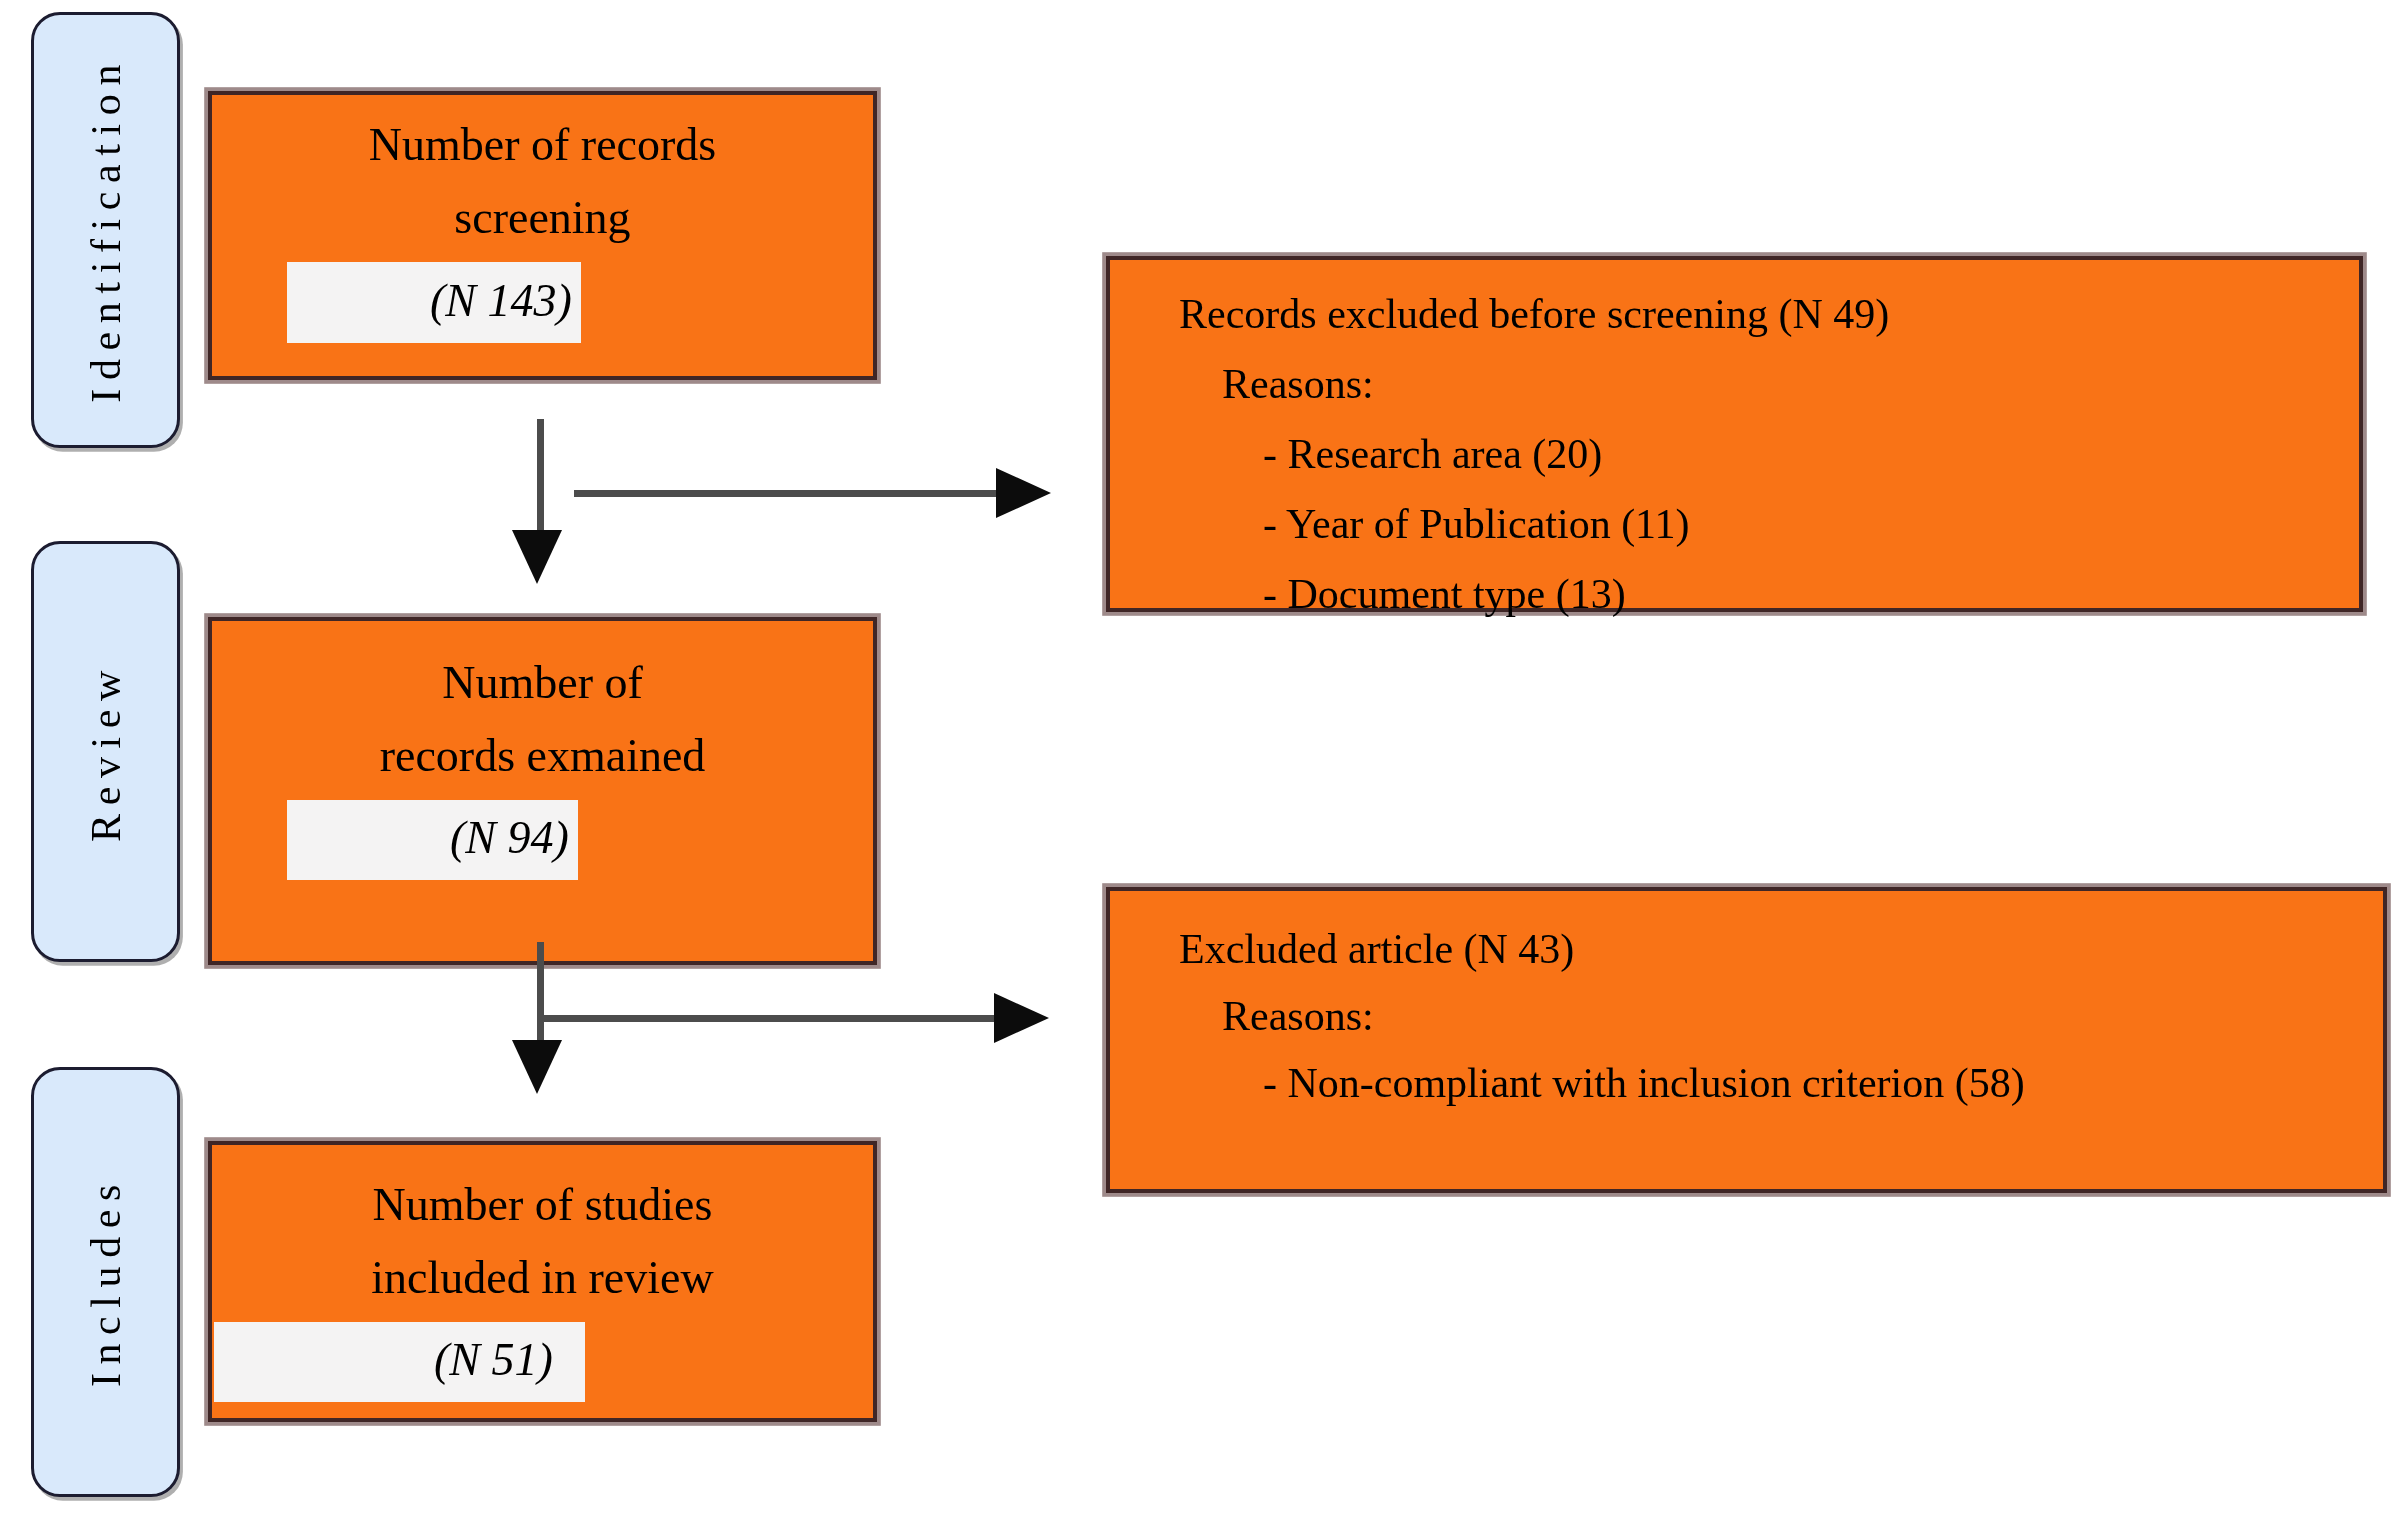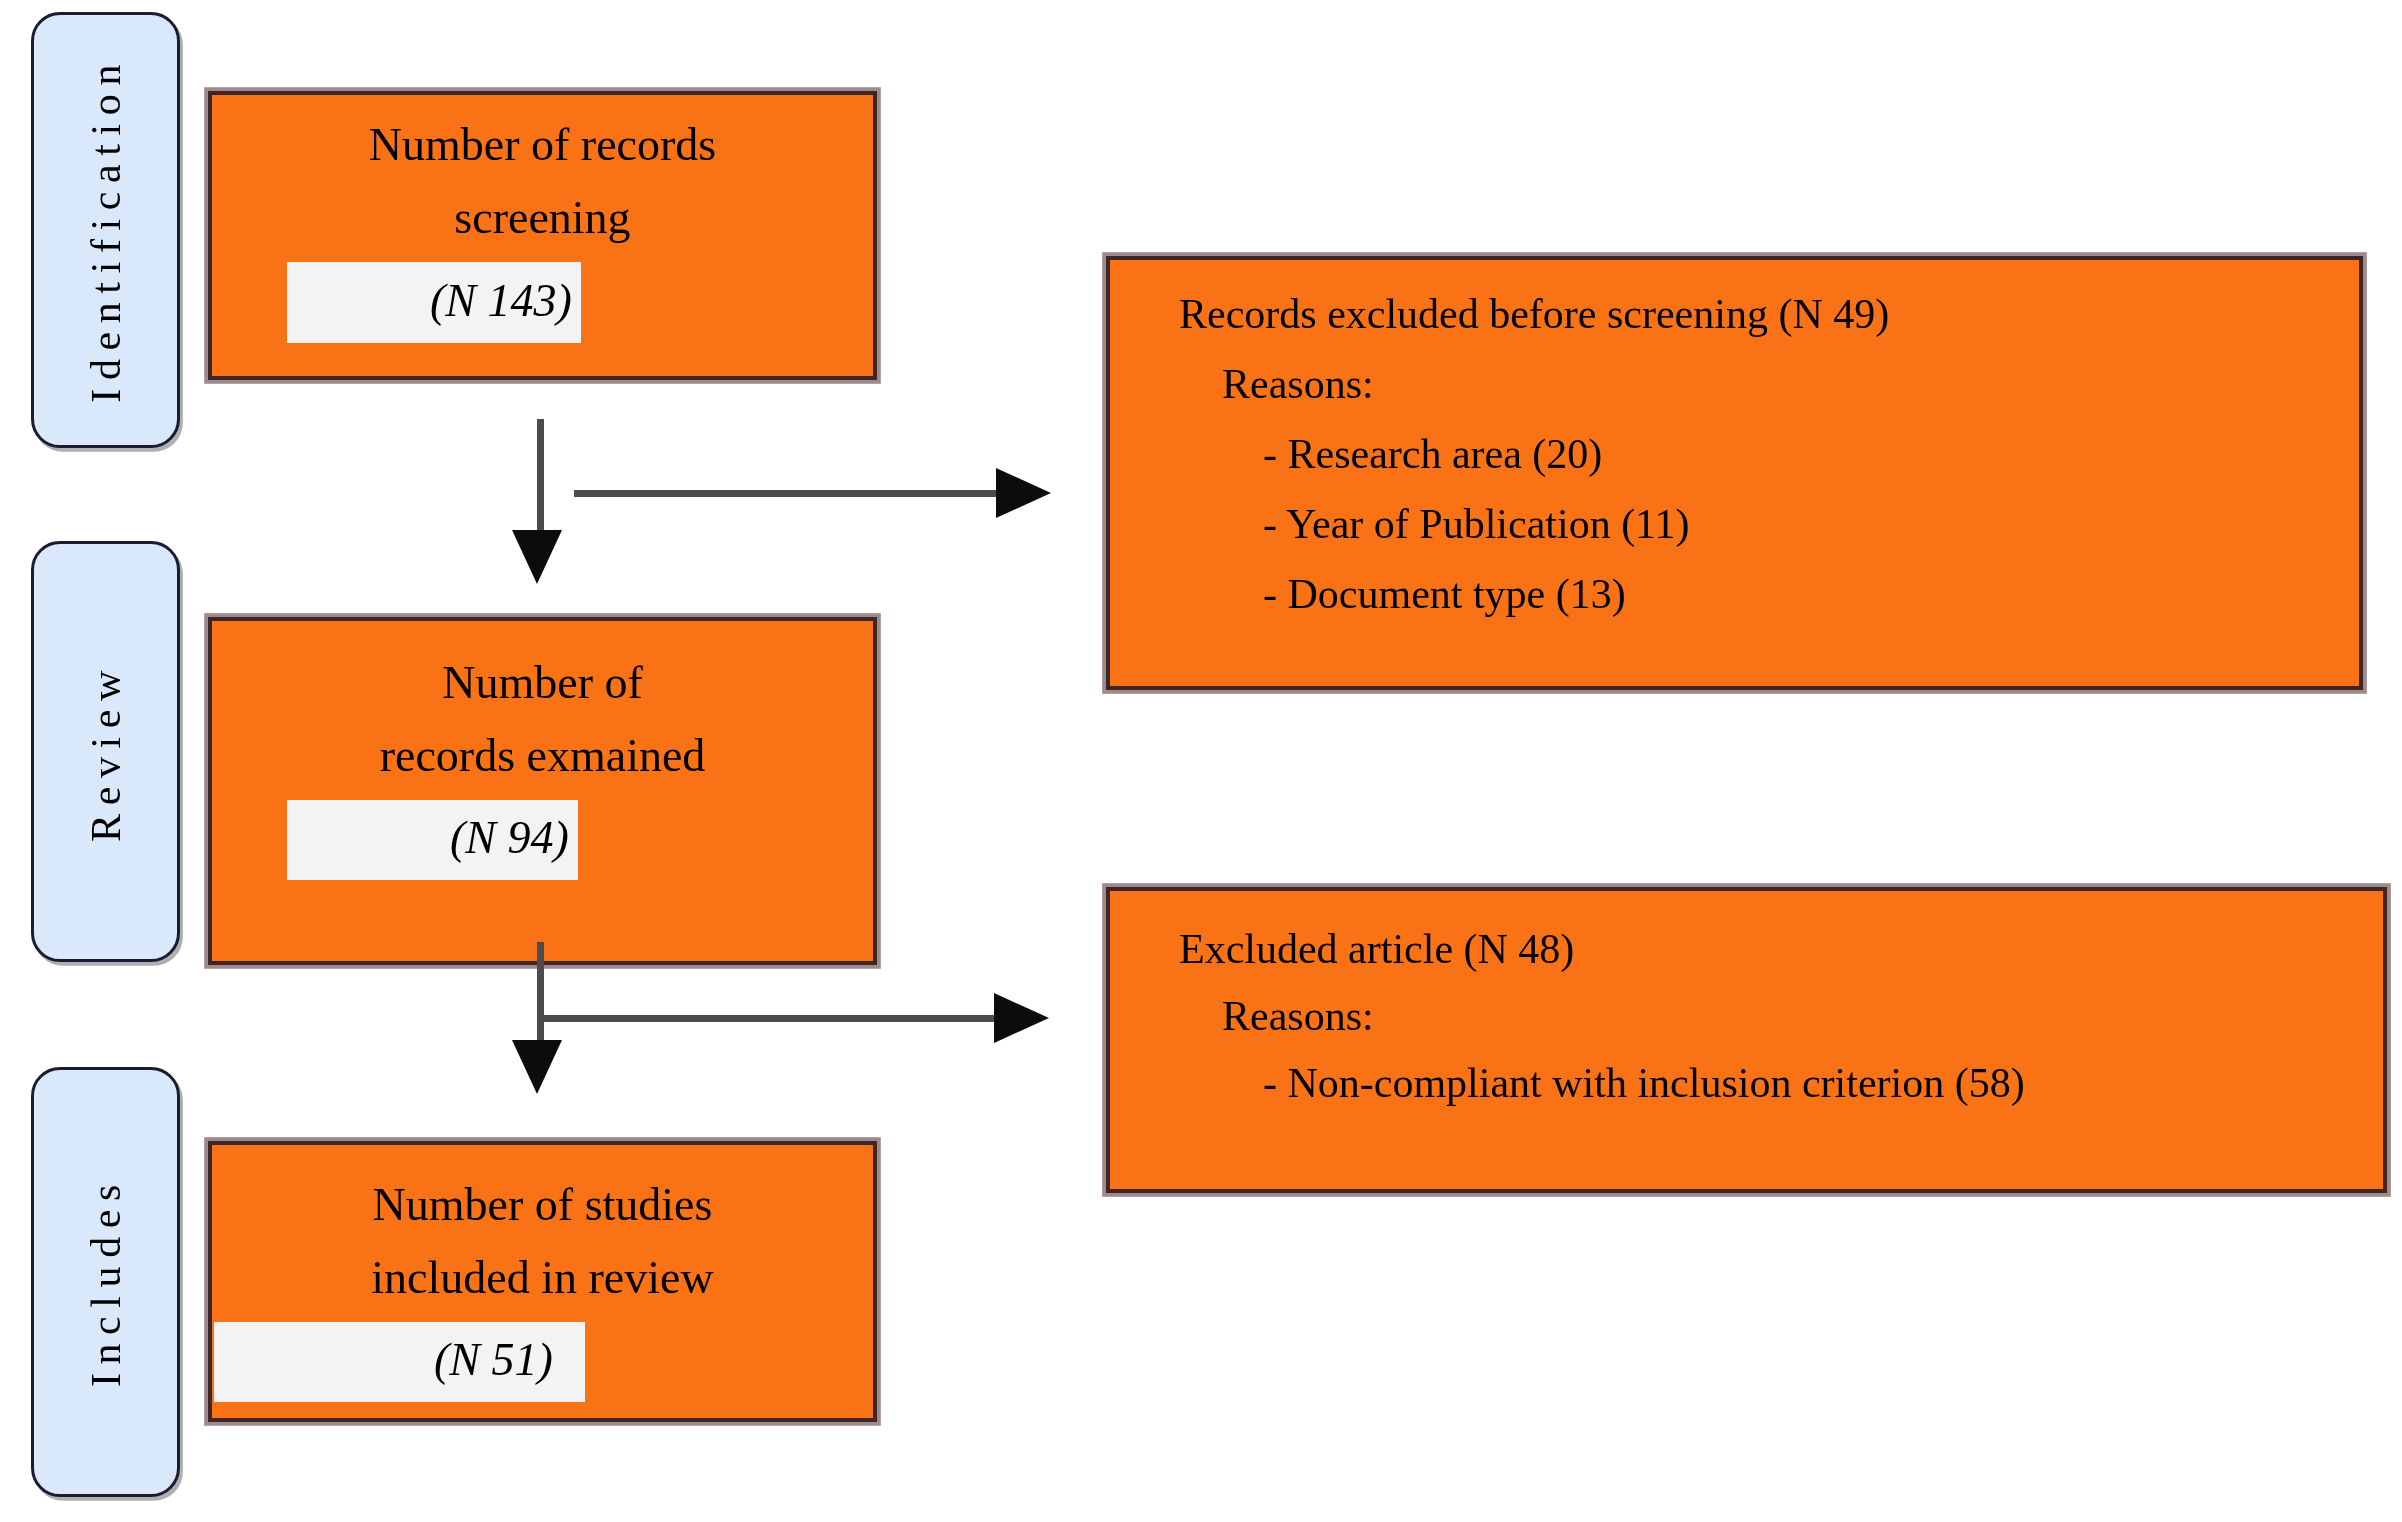--- a/index.html
+++ b/index.html
@@ -57,21 +57,21 @@
   .main-2 { top: 617px;  height: 348px; padding-top: 25px; }
   .main-3 { top: 1141px; height: 281px; padding-top: 23px; }
 
   .count { text-align: left; margin-top: 7.6px; font-style: italic; }
   .hl { display: inline-block; background: #f4f3f3; }
   .main-1 .hl { margin-left: 75px; padding: 1.9px 9.6px 5.7px 143px; }
   .main-2 .hl { margin-left: 75px; padding: 1.9px 9.6px 5.7px 163px; }
   .main-3 .hl { margin-left: 1.9px;  padding: 1.9px 32.5px 5.7px 220px; }
 
   .rbox { left: 1106px; font-size: 42px; }
-  .rbox-1 { top: 256px; width: 1257px; height: 434px; padding: 19px 19px 0 69px; }
+  .rbox-1 { top: 256px; width: 1257px; height: 356px; padding: 19px 19px 0 69px; }
   .rbox-2 { top: 887px; width: 1281px; height: 306px; padding: 25px 19px 0 69px; }
   .rbox .line { height: 70px; line-height: 70px; white-space: nowrap; }
   .rbox-2 .line { height: 67px; line-height: 67px; }
   .indent-1 { padding-left: 43px; }
   .indent-2 { padding-left: 84px; }
 
   
   .vline { position: absolute; width: 6.7px; background: #4c4c4c; }
   .hline { position: absolute; height: 6.7px; background: #4c4c4c; }
   .ah-down {
@@ -136,21 +136,21 @@
 
   <div class="fbox rbox rbox-1">
     <div class="line">Records excluded before screening (N 49)</div>
     <div class="line indent-1">Reasons:</div>
     <div class="line indent-2">- Research area (20)</div>
     <div class="line indent-2">- Year of Publication (11)</div>
     <div class="line indent-2">- Document type (13)</div>
   </div>
 
   <div class="fbox rbox rbox-2">
-    <div class="line">Excluded article (N 48)</div>
+    <div class="line">Excluded article (N 43)</div>
     <div class="line indent-1">Reasons:</div>
     <div class="line indent-2">- Non-compliant with inclusion criterion (58)</div>
   </div>
 
   <div class="vline v1-line"></div>
   <div class="ah-down v1-head"></div>
   <div class="hline h1-line"></div>
   <div class="ah-right h1-head"></div>
 
   <div class="vline v2-line"></div>

